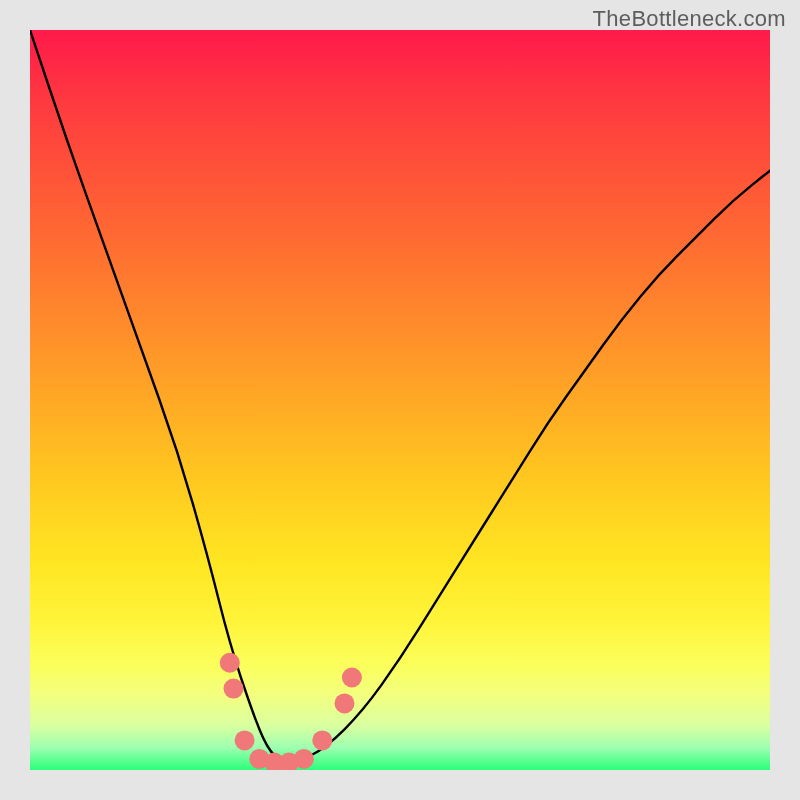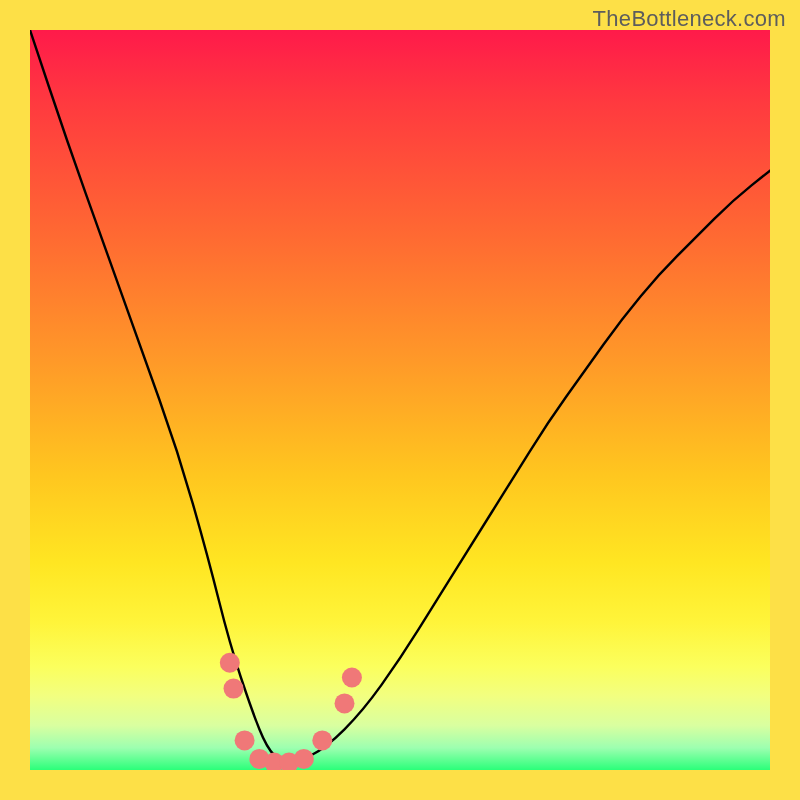--- a/index.html
+++ b/index.html
@@ -10,21 +10,21 @@
     overflow: hidden;
     background: #000;
     font-family: Arial, Helvetica, sans-serif;
   }
   .frame {
     position: absolute;
     left: 0;
     top: 0;
     width: 800px;
     height: 800px;
-    background: #fde047;
+    background: #e5e5e5;
   }
   .plot {
     position: absolute;
     left: 30px;
     top: 30px;
     width: 740px;
     height: 740px;
     
     background: linear-gradient(
       to bottom,

